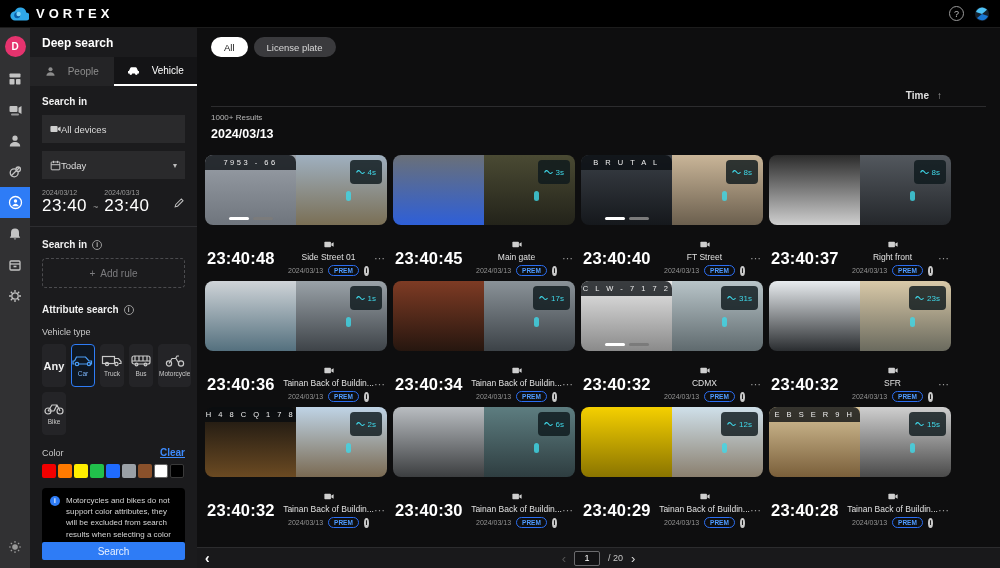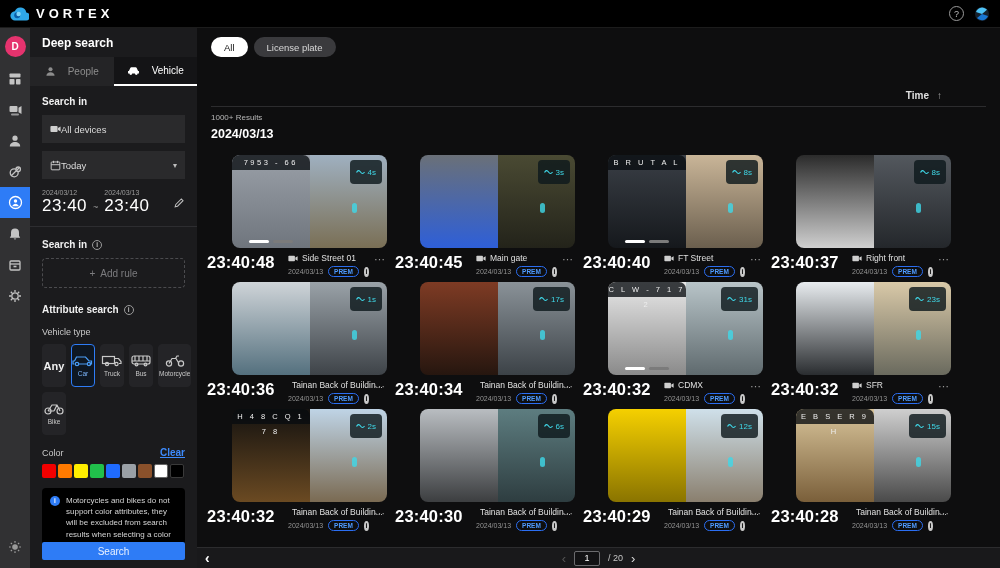--- a/index.html
+++ b/index.html
@@ -78,37 +78,37 @@
   .sort { position:absolute; top:62px; right:58px; display:flex; align-items:center; gap:8px;
     font-size:10px; font-weight:700; color:#e0e0e0; }
   .sort-arrow { color:#a8a8a8; font-weight:400; }
   .main-divider { position:absolute; top:78px; left:14px; right:14px; border-top:1px solid #2c2c2e; }
   .results-count { position:absolute; top:85px; left:14px; font-size:8px; color:#b8b8b8; }
   .date-header { position:absolute; top:99px; left:14px; font-size:12.5px; font-weight:700; color:#fff; }
   .grid { position:absolute; top:127px; left:8px; display:grid;
     grid-template-columns:repeat(4,182px); column-gap:6px; row-gap:5px; }
 
   .card { width:182px; }
-  .thumb { height:93px; border-radius:8px; overflow:hidden; display:flex; position:relative;margin-left:27px; }
+  .thumb { height:70px; border-radius:8px; overflow:hidden; display:flex; position:relative; }
   .half { width:50%; height:100%; position:relative; }
   .plate-banner { position:absolute; top:0; left:0; right:0; height:15px; line-height:15px;
     background:rgba(8,12,16,.78); color:#eee; font-size:7.5px; letter-spacing:2.5px;
     text-align:center; border-radius:7px 7px 0 0; }
   .marker { position:absolute; left:55%; top:52%; width:5px; height:10px; border-radius:3px;
     background:#3fd8e8; opacity:.8; }
   .badge { position:absolute; top:5px; right:5px; height:14px; border-radius:4px;
     background:rgba(14,24,28,.82); display:flex; align-items:center; gap:3px; padding:12px 6px; }
   .badge-text { color:#3fd8e8; font-size:8px; }
   .bars { position:absolute; bottom:5px; left:50%; transform:translateX(-50%); display:flex; gap:4px; }
   .bars span { width:20px; height:3px; border-radius:2px; background:#fff; }
   .bars span:last-child { background:#7b7b7b; }
-  .meta { display:flex; align-items:flex-start; gap:5px; padding:5px 2px 0 2px; }
+  .meta { display:flex; align-items:center; gap:5px; padding:16px 2px 0 2px; }
   .time { font-size:16.5px; font-weight:700; color:#fff; min-width:76px; letter-spacing:.2px; }
   .mid { flex:1; display:flex; flex-direction:column; gap:3px; min-width:0; }
-  .loc-row { display:flex; align-items:center; gap:4px; font-size:8.5px; color:#e0e0e0; white-space:nowrap; }
+  .loc-row { display:flex; align-items:center; gap:4px; font-size:8.5px; color:#e0e0e0; white-space:nowrap;flex-direction:column; }
   .sub-row { display:flex; align-items:center; gap:5px; }
   .c-date { font-size:7px; color:#949494; }
   .prem { font-size:6.5px; font-weight:700; color:#4f9bff; border:1px solid #2b6ef2;
     border-radius:7px; padding:1px 5px; }
   .info-chip { width:10px; height:10px; border-radius:50%; background:#c9c9c9; color:#141414;
     font-size:7px; font-weight:700; font-style:normal; display:flex; align-items:center; justify-content:center; }
   .more { color:#9a9a9a; font-size:11px; }
 
   
   .bottombar { position:absolute; left:197px; right:0; bottom:0; height:21px; background:#19191b;

